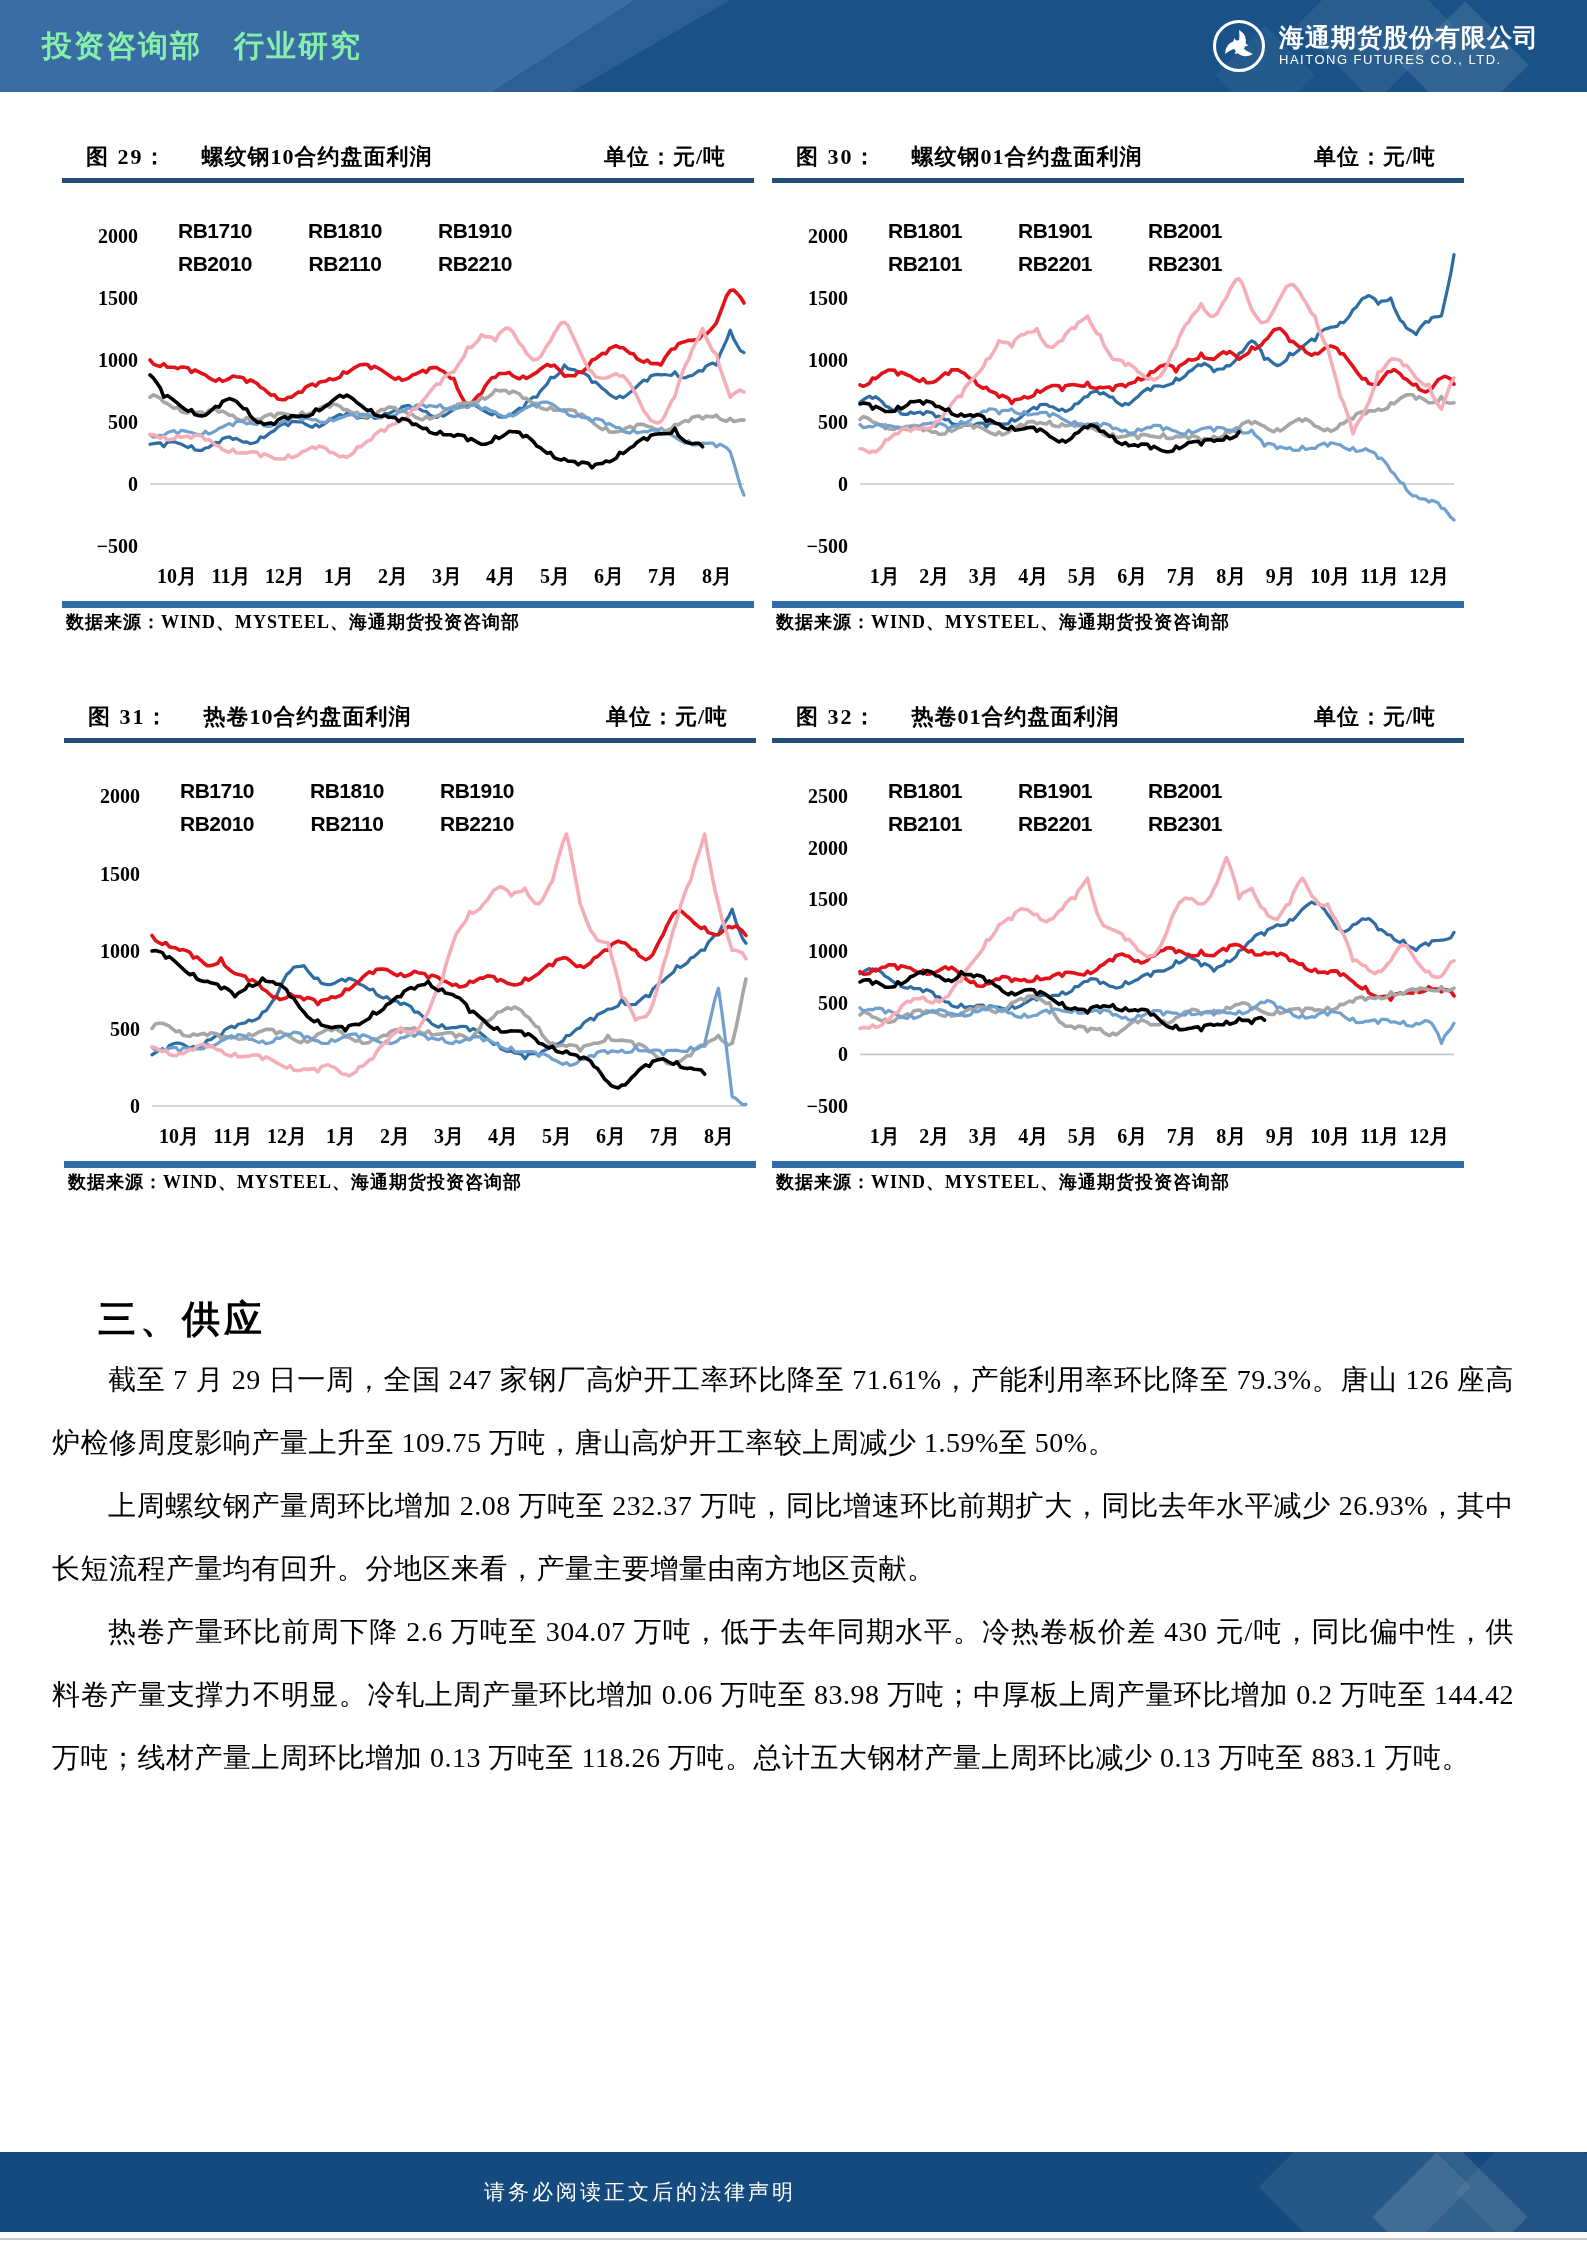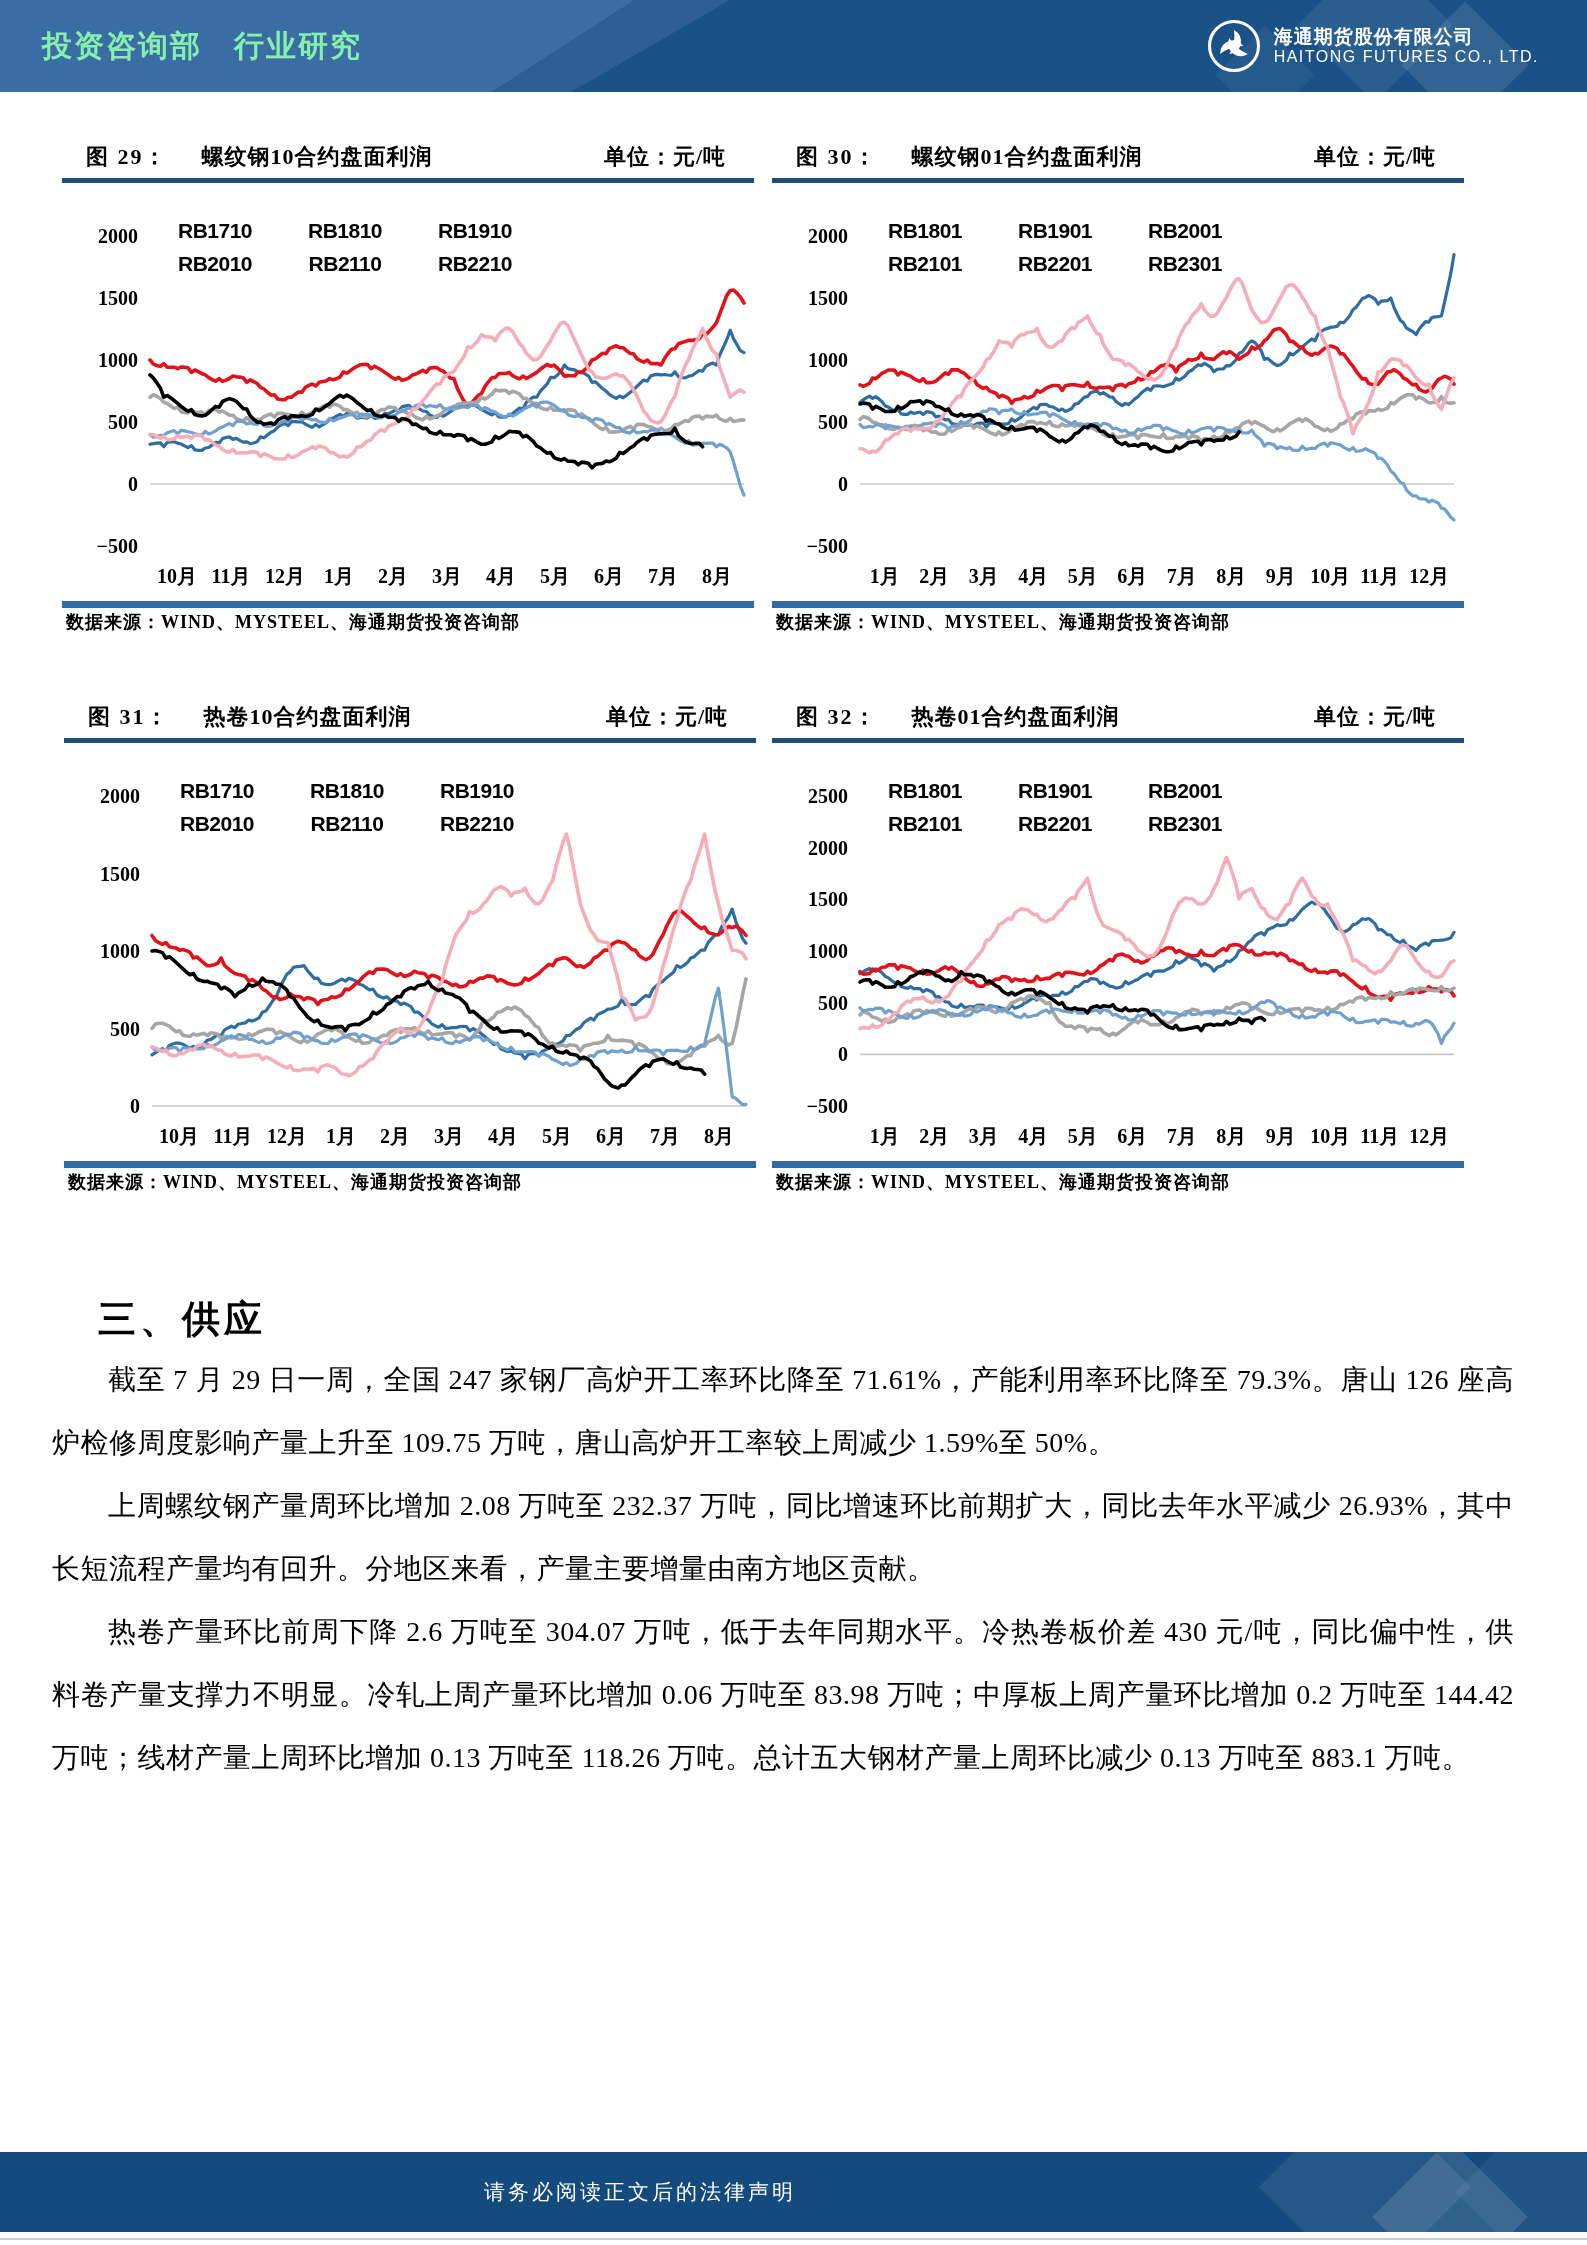--- a/index.html
+++ b/index.html
@@ -14,22 +14,22 @@
             clip-path:polygon(40% 0,46% 0,36% 100%,31% 100%);}
   .dia{position:absolute;background:rgba(255,255,255,0.07);transform:rotate(45deg);}
   #hdr .d1{left:1320px;top:-30px;width:110px;height:110px;}
   #hdr .d2{left:1420px;top:20px;width:90px;height:90px;background:rgba(255,255,255,0.10);}
   #hdr .d3{left:1230px;top:40px;width:70px;height:70px;background:rgba(255,255,255,0.05);}
   #hdr .dept{position:absolute;left:42px;top:0;height:92px;display:flex;align-items:center;
              color:#86efac;font-size:30px;font-weight:bold;letter-spacing:2px;
              font-family:"Liberation Sans","DejaVu Sans",sans-serif;}
   #logo{position:absolute;right:48px;top:0;height:92px;display:flex;align-items:center;gap:12px;color:#fff;}
   #logo .txt{display:flex;flex-direction:column;line-height:1.15;}
-  #logo .cn{font-size:19px;font-weight:bold;letter-spacing:1px;}
-  #logo .en{font-size:16px;letter-spacing:1.5px;font-family:"Liberation Sans","DejaVu Sans",sans-serif;}
+  #logo .cn{font-size:25px;font-weight:bold;letter-spacing:1px;}
+  #logo .en{font-size:13px;letter-spacing:1.5px;font-family:"Liberation Sans","DejaVu Sans",sans-serif;}
 
   
   .cblk{position:absolute;width:692px;}
   .fig-head{display:flex;align-items:baseline;font-weight:bold;font-size:22px;height:36px;}
   .fig-head .fl{margin-left:24px;letter-spacing:2px;}
   .fig-head .ft{margin-left:34px;letter-spacing:1px;}
   .fig-head .fu{margin-left:auto;margin-right:28px;letter-spacing:1px;}
   .rule-navy{height:5px;background:#1f4e79;}
   .plot-wrap{position:relative;height:412px;margin-top:2px;}
   .plot-wrap svg{position:absolute;left:0;top:0;}

